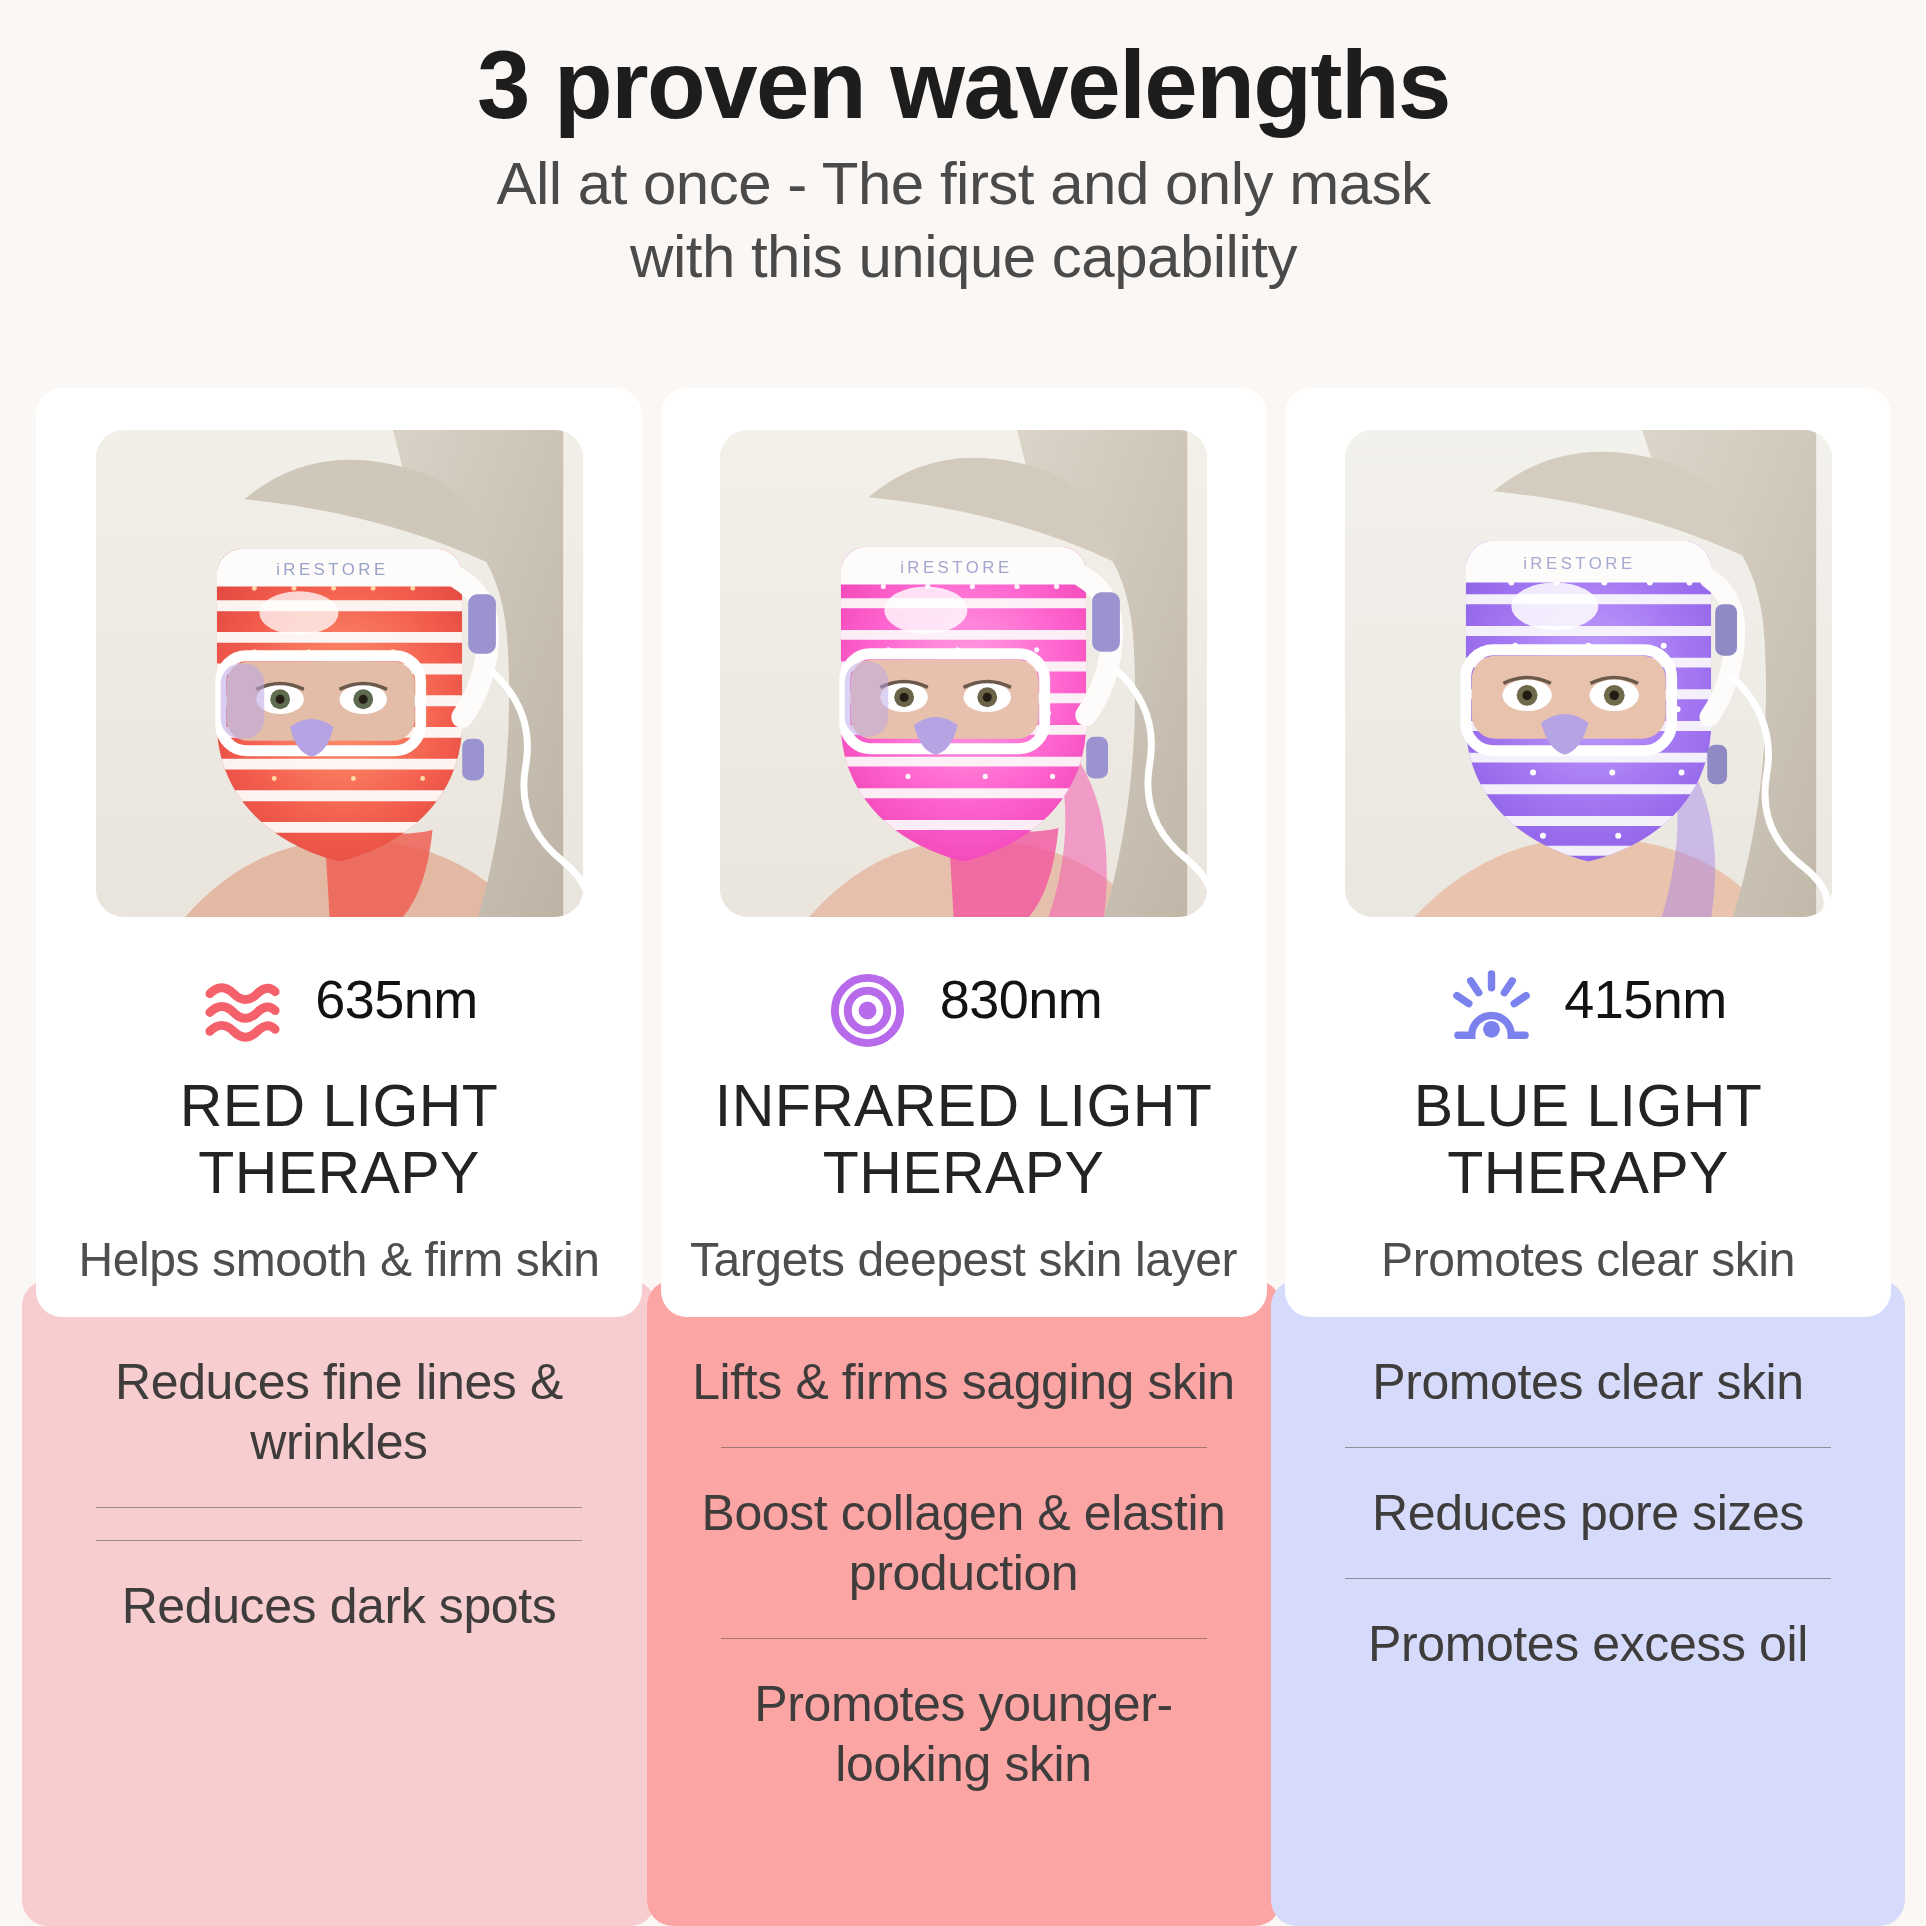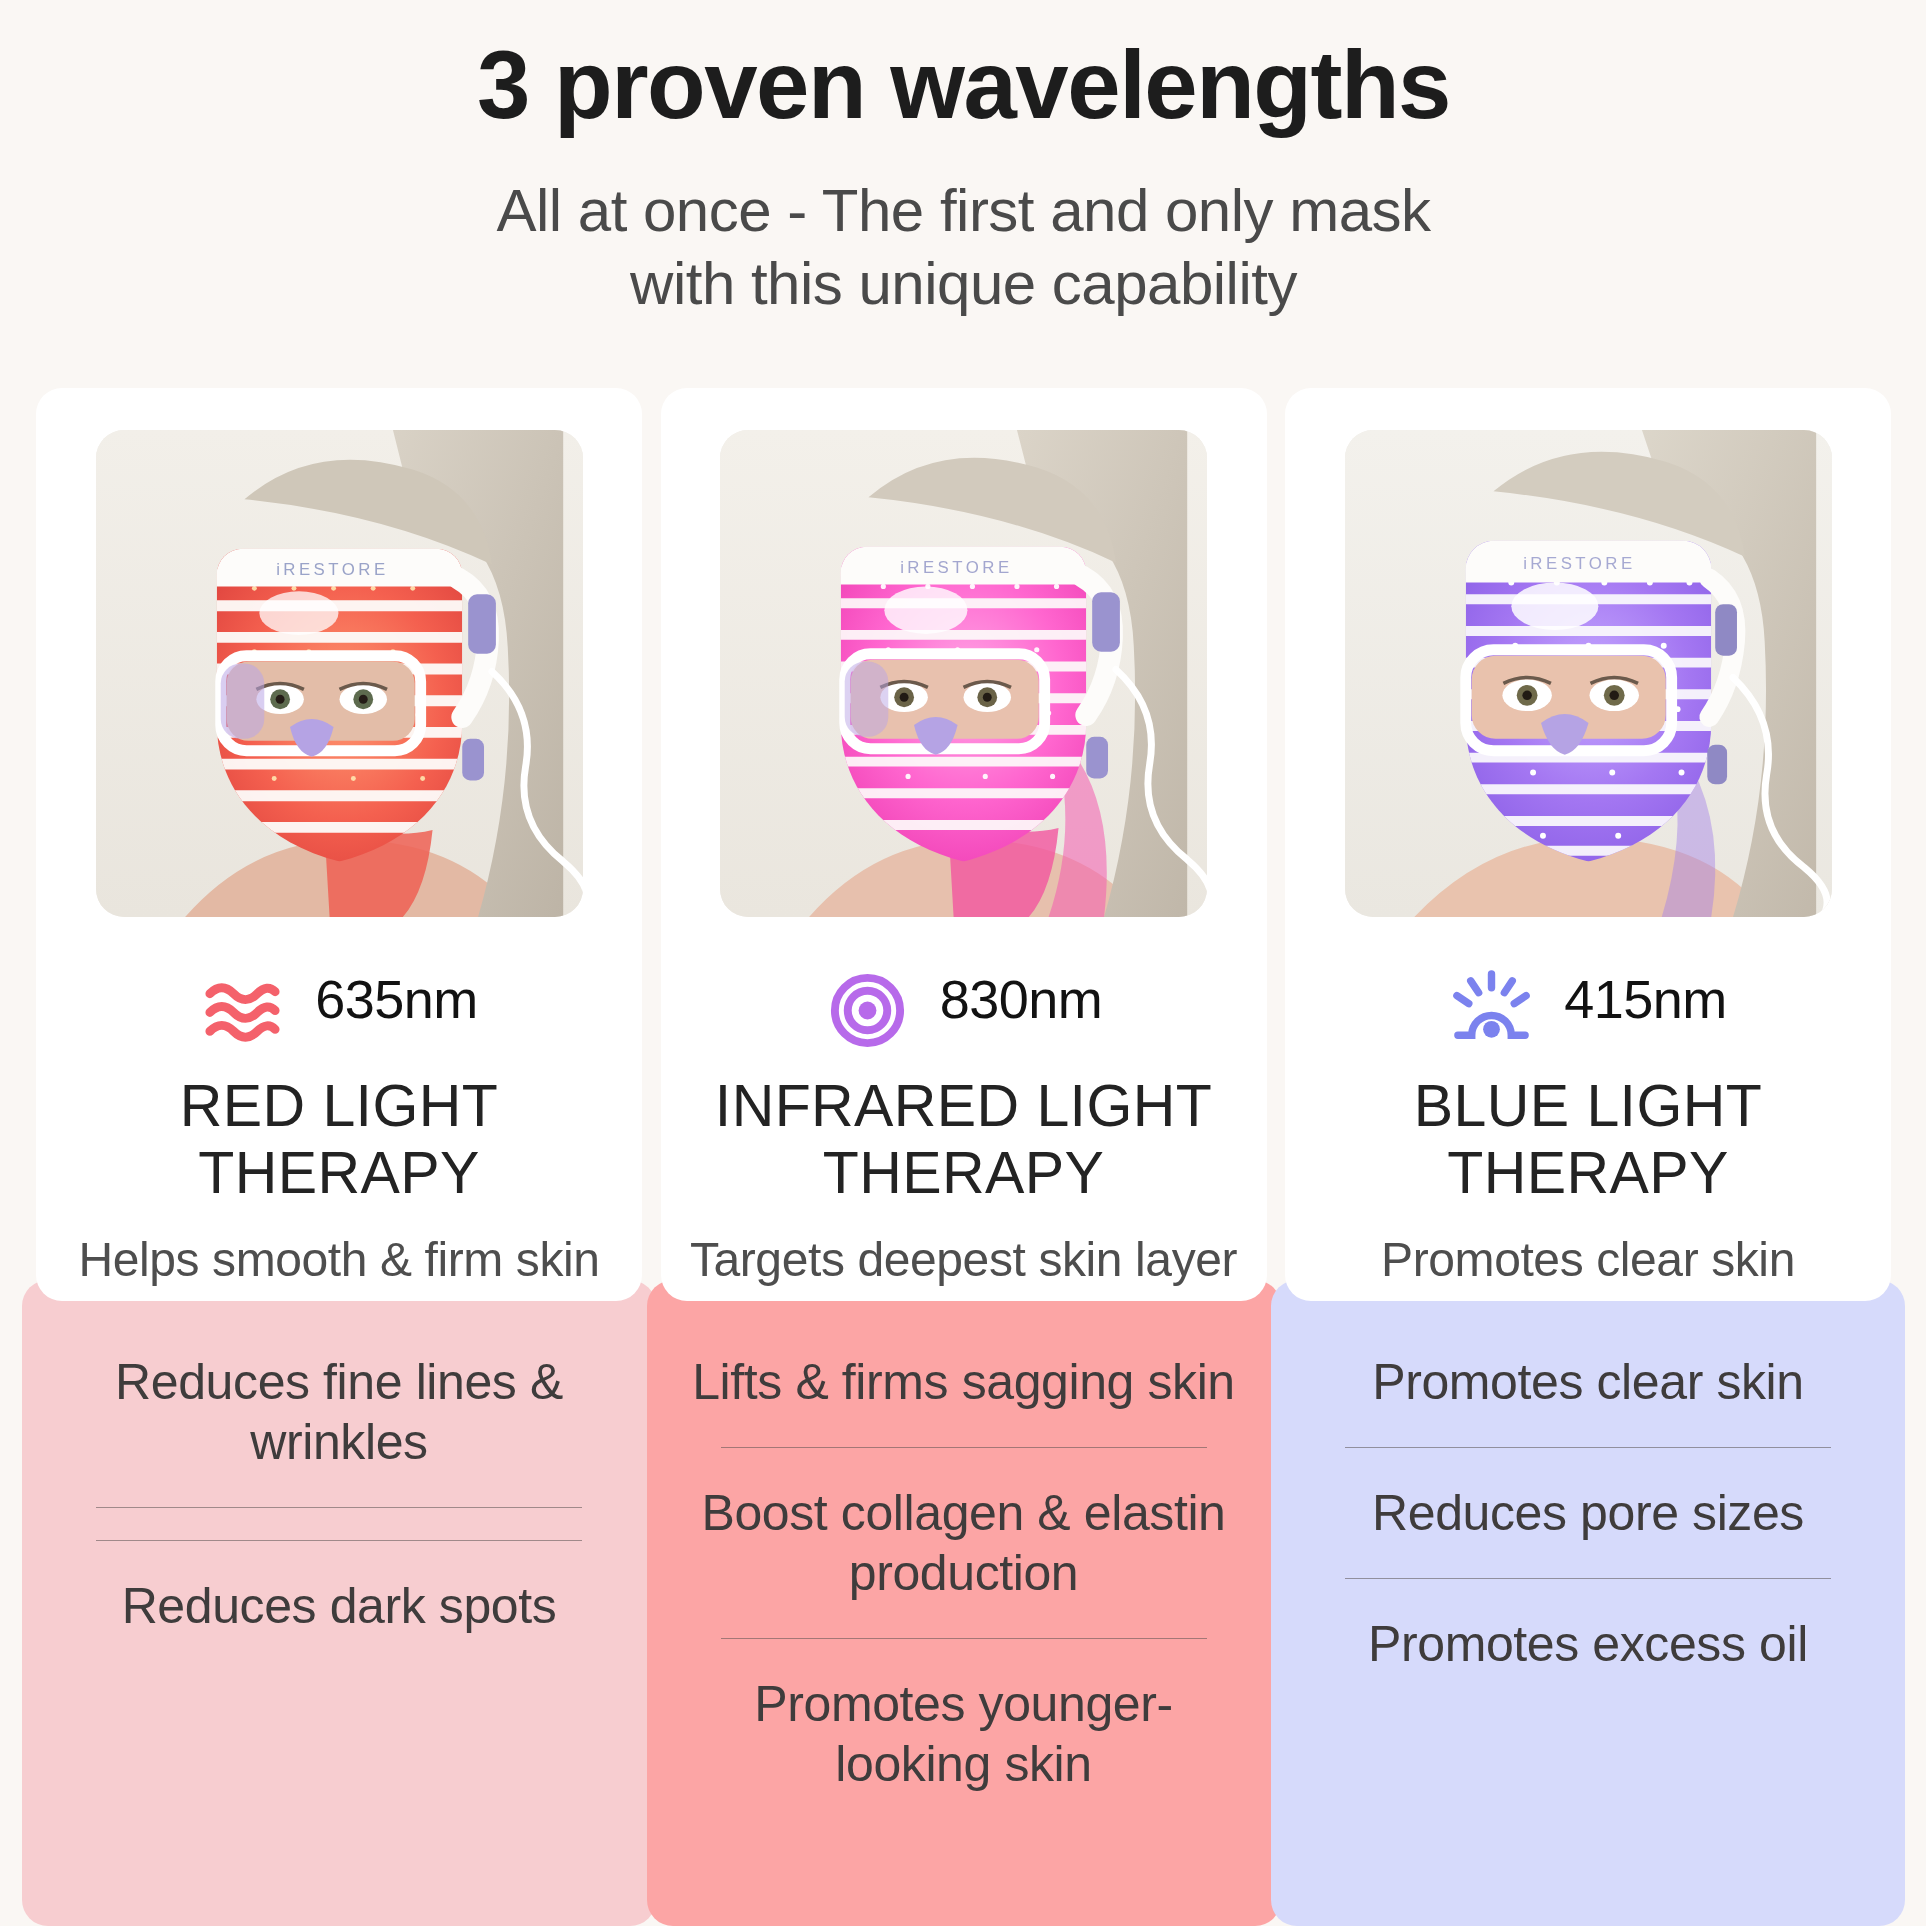--- a/index.html
+++ b/index.html
@@ -14,21 +14,21 @@
   
   .header { padding-top: 34px; text-align: center; }
   .headline {
     font-size: 96px;
     font-weight: 700;
     color: #1d1d1d;
     letter-spacing: -1.5px;
     line-height: 1.06;
   }
   .subhead {
-    margin-top: 38px;
+    margin-top: 11px;
     font-size: 60px;
     font-weight: 400;
     color: #4a4a4a;
     line-height: 1.22;
     letter-spacing: -0.5px;
   }
 
   
   .columns {
     position: absolute;
@@ -37,21 +37,21 @@
     display: flex;
     justify-content: space-between;
     padding: 0 36px;
   }
   .column { width: 606px; position: relative; }
 
   
   .card {
     background: #ffffff;
     border-radius: 26px;
-    padding: 42px 30px 14px 30px;
+    padding: 42px 30px 30px 30px;
     position: relative;
     z-index: 2;
     min-height: 892px;
     display: flex;
     flex-direction: column;
     align-items: center;
   }
 
   
   .photo {

